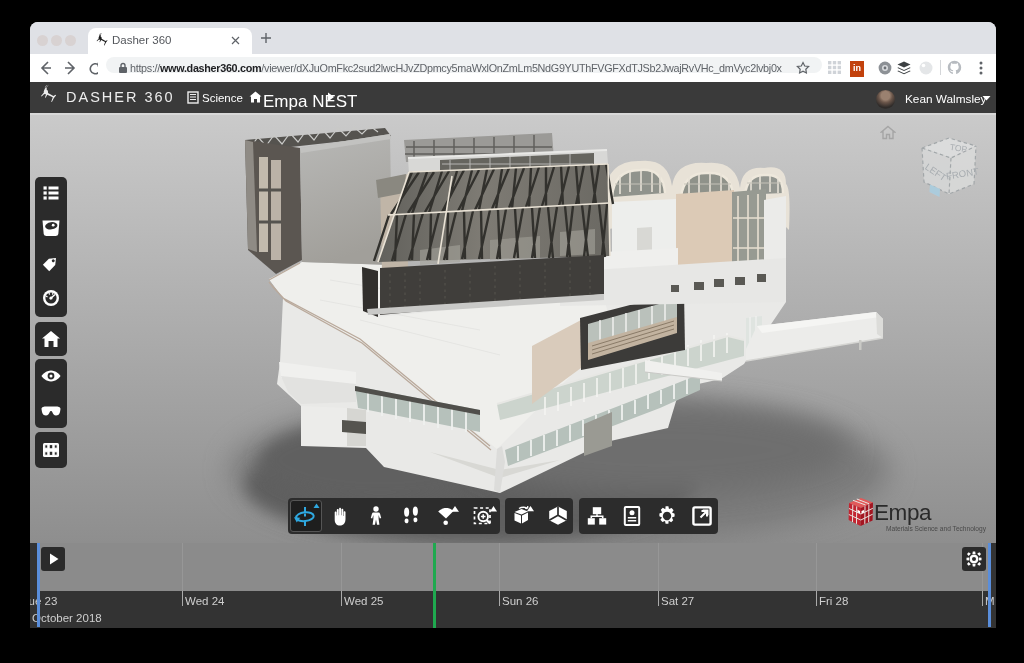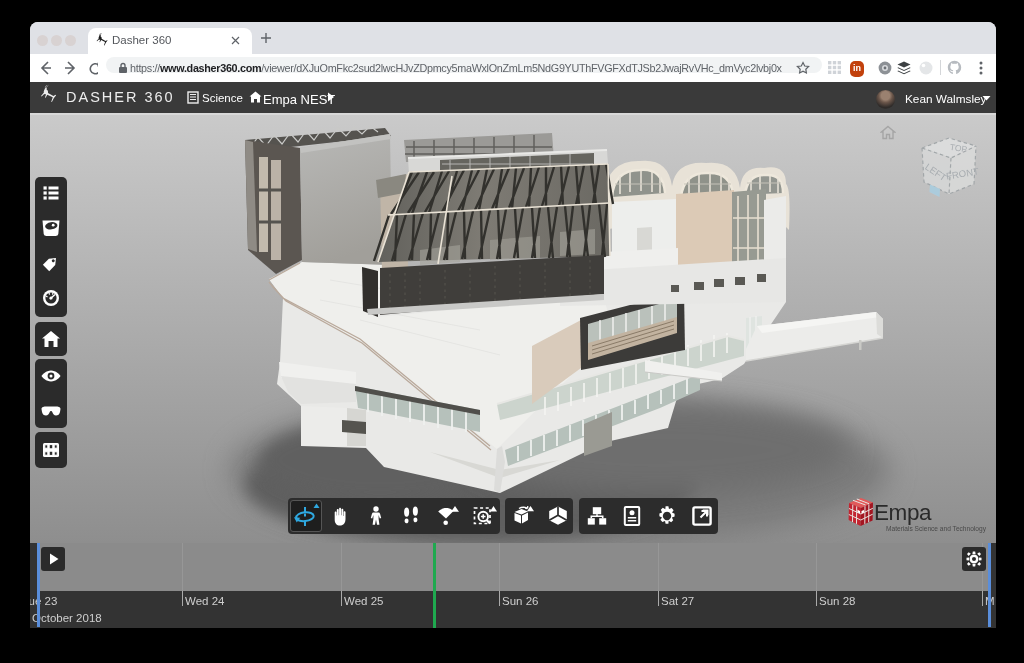--- a/index.html
+++ b/index.html
@@ -68,21 +68,21 @@
             <rect x="4.8" y="0" width="3.4" height="3.4"></rect>
             <rect x="9.6" y="0" width="3.4" height="3.4"></rect>
             <rect x="0" y="4.8" width="3.4" height="3.4"></rect>
             <rect x="4.8" y="4.8" width="3.4" height="3.4"></rect>
             <rect x="9.6" y="4.8" width="3.4" height="3.4"></rect>
             <rect x="0" y="9.6" width="3.4" height="3.4"></rect>
             <rect x="4.8" y="9.6" width="3.4" height="3.4"></rect>
             <rect x="9.6" y="9.6" width="3.4" height="3.4"></rect>
           </g>
         </svg>
-      <div style="position:absolute;left:820px;top:7px;width:14px;height:16px;background:#c2410c;border-radius:5px;color:#fff;font-size:9px;font-weight:bold;text-align:center;line-height:15px">in</div>
+      <div style="position:absolute;left:820px;top:7px;width:14px;height:16px;background:#c2410c;border-radius:0;color:#fff;font-size:9px;font-weight:bold;text-align:center;line-height:15px">in</div>
       <svg style="position:absolute;left:848px;top:7px" width="14" height="14" viewBox="0 0 14 14">
           <circle cx="7" cy="7" r="6.4" fill="#8d9196"></circle>
           <circle cx="7" cy="7" r="3" fill="#d8dadd"></circle>
           <circle cx="7" cy="7" r="1.4" fill="#6e7277"></circle>
         </svg>
       <svg style="position:absolute;left:867px;top:7px" width="14" height="14" viewBox="0 0 14 14">
           <g fill="#3c4043">
             <path d="M7 0.5 L13.5 3.5 L7 6.5 L0.5 3.5 Z"></path>
             <path d="M1 6.2 L7 9 L13 6.2 L13.5 7 L7 10 L0.5 7 Z"></path>
             <path d="M1 9.4 L7 12.2 L13 9.4 L13.5 10.2 L7 13.2 L0.5 10.2 Z"></path>
@@ -114,21 +114,21 @@
       </svg>
     <div style="position:absolute;left:36px;top:7px;font-size:14.5px;letter-spacing:2.0px;color:#ededed;font-weight:400">DASHER 360</div>
     <svg style="position:absolute;left:157px;top:9px" width="12" height="13" viewBox="0 0 12 13">
         <rect x="1" y="1" width="10" height="11" fill="none" stroke="#eee" stroke-width="1.4"></rect>
         <path d="M3 3.5 H9 M3 6 H9 M3 8.5 H9" stroke="#eee" stroke-width="1"></path>
       </svg>
     <div style="position:absolute;left:172px;top:10px;font-size:11.5px;color:#fff">Science</div>
     <svg style="position:absolute;left:219px;top:9px" width="13" height="12" viewBox="0 0 13 12">
         <path d="M6.5 0.5 L12.5 5.5 H11 V11.5 H8 V8 H5 V11.5 H2 V5.5 H0.5 Z" fill="#fff"></path>
       </svg>
-    <div style="position:absolute;left:233px;top:10px;font-size:13px;color:#fff">Empa NEST</div>
+    <div style="position:absolute;left:233px;top:10px;font-size:17px;color:#fff">Empa NEST</div>
     <svg style="position:absolute;left:297px;top:10px" width="8" height="10" viewBox="0 0 8 10">
         <path d="M1 0.5 L7 5 L1 9.5 Z" fill="#fff"></path>
       </svg>
     <div style="position:absolute;left:846px;top:8px;width:19px;height:19px;border-radius:50%;background:radial-gradient(circle at 50% 30%,#9a8170 0 26%,#6b564a 42%,#2f2b29 72%,#3a3532 100%)"></div>
     <div style="position:absolute;left:875px;top:10px;font-size:11.8px;color:#fff">Kean Walmsley</div>
     <svg style="position:absolute;left:952px;top:13px" width="9" height="6" viewBox="0 0 9 6">
         <path d="M0.5 1 L4.5 5.5 L8.5 1 Z" fill="#fff"></path>
       </svg>
   </div>
   <div class="hline"></div>
@@ -413,21 +413,21 @@
       <div class="tick2" style="left:311px"></div>
       <div class="tick2" style="left:469px"></div>
       <div class="tick2" style="left:628px"></div>
       <div class="tick2" style="left:786px"></div>
       <div class="tick2" style="left:952px"></div>
     <div class="dlab" style="left:-8px">Tue 23</div>
     <div class="dlab" style="left:155px">Wed 24</div>
     <div class="dlab" style="left:314px">Wed 25</div>
     <div class="dlab" style="left:472px">Sun 26</div>
     <div class="dlab" style="left:631px">Sat 27</div>
-    <div class="dlab" style="left:789px">Sun 28</div>
+    <div class="dlab" style="left:789px">Fri 28</div>
     <div class="dlab" style="left:955px">M</div>
     <div class="dlab" style="left:2px;top:69px">October 2018</div>
     <div style="position:absolute;left:7px;top:0;width:2.5px;height:84px;background:#5a8edb"></div>
     <div style="position:absolute;left:958px;top:0;width:2.5px;height:84px;background:#5a8edb"></div>
     <div style="position:absolute;left:403px;top:0;width:2.5px;height:85px;background:#1fa94f"></div>
     <div class="btn" style="left:11px;top:4px">
         <svg width="24" height="24" viewBox="0 0 24 24">
           <path d="M9 6.5 L17.5 12 L9 17.5 Z" fill="#fff"></path>
         </svg>
       </div>

